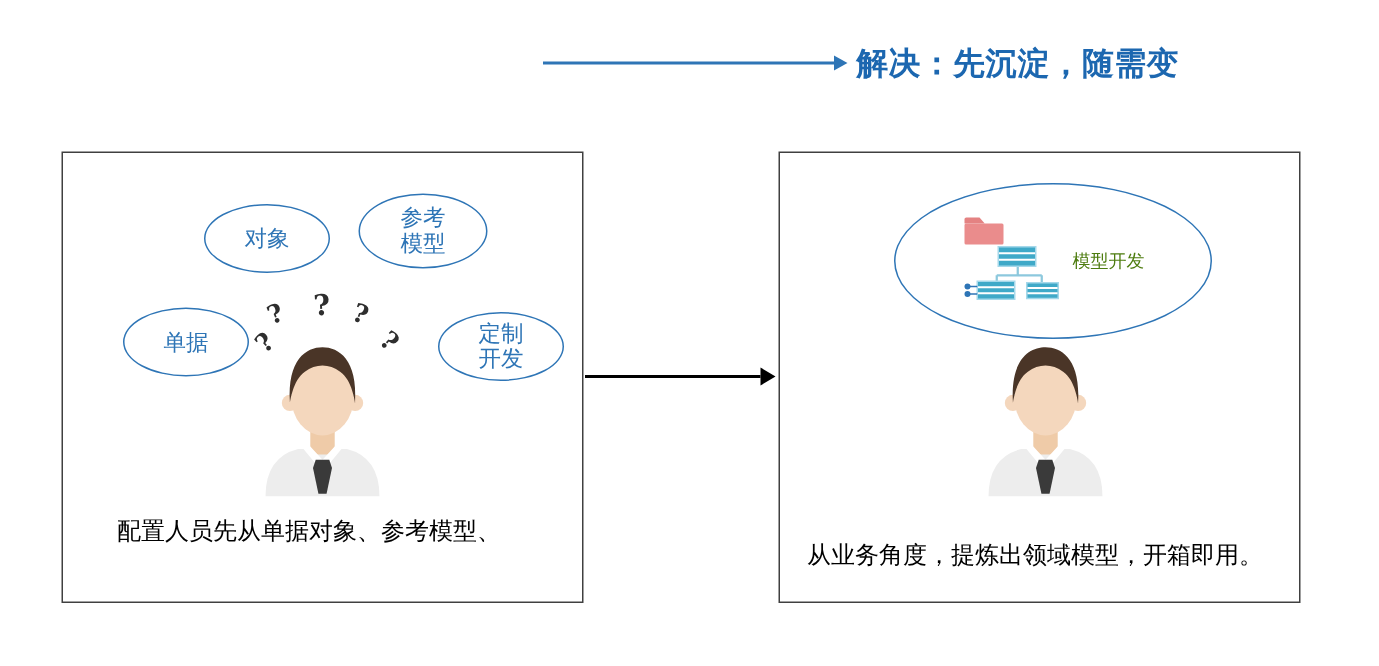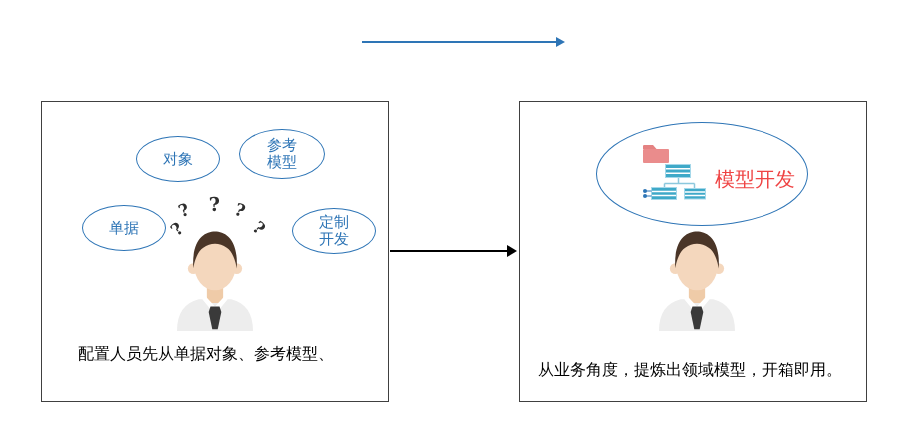--- a/index.html
+++ b/index.html
@@ -73,32 +73,33 @@
   .caption-before{left:36px; top:242px;}
   .caption-after {left:18px; top:258px;}
   
   .big-ellipse{
     position:absolute; left:76px; top:20px; width:212px; height:104px;
     border:1.6px solid #2E75B6; border-radius:50%; box-sizing:border-box;
     background:#fff;
   }
   .model-tree{position:absolute; left:121px; top:42px;}
   .model-label{
-    position:absolute; left:195px; top:64px; color:#ef4444;
-    font-size:20px; white-space:nowrap;
+    position:absolute; left:195px; top:64px; color:#4d7c0f;
+    font-size:12px; white-space:nowrap;
   }
 </style>
 </head>
 <body>
 
 <div class="canvas">
 
   <div class="h-arrow">
       <span class="head"></span>
     </div>
+  <div class="heading heading-after">解决：先沉淀，随需变</div>
 
   <div class="panel panel-before">
 
     <div class="bubble bubble-object">
       <span>对象</span>
     </div>
     <div class="bubble bubble-reference">
       <span>参考</span>
       <span>模型</span>
     </div>

